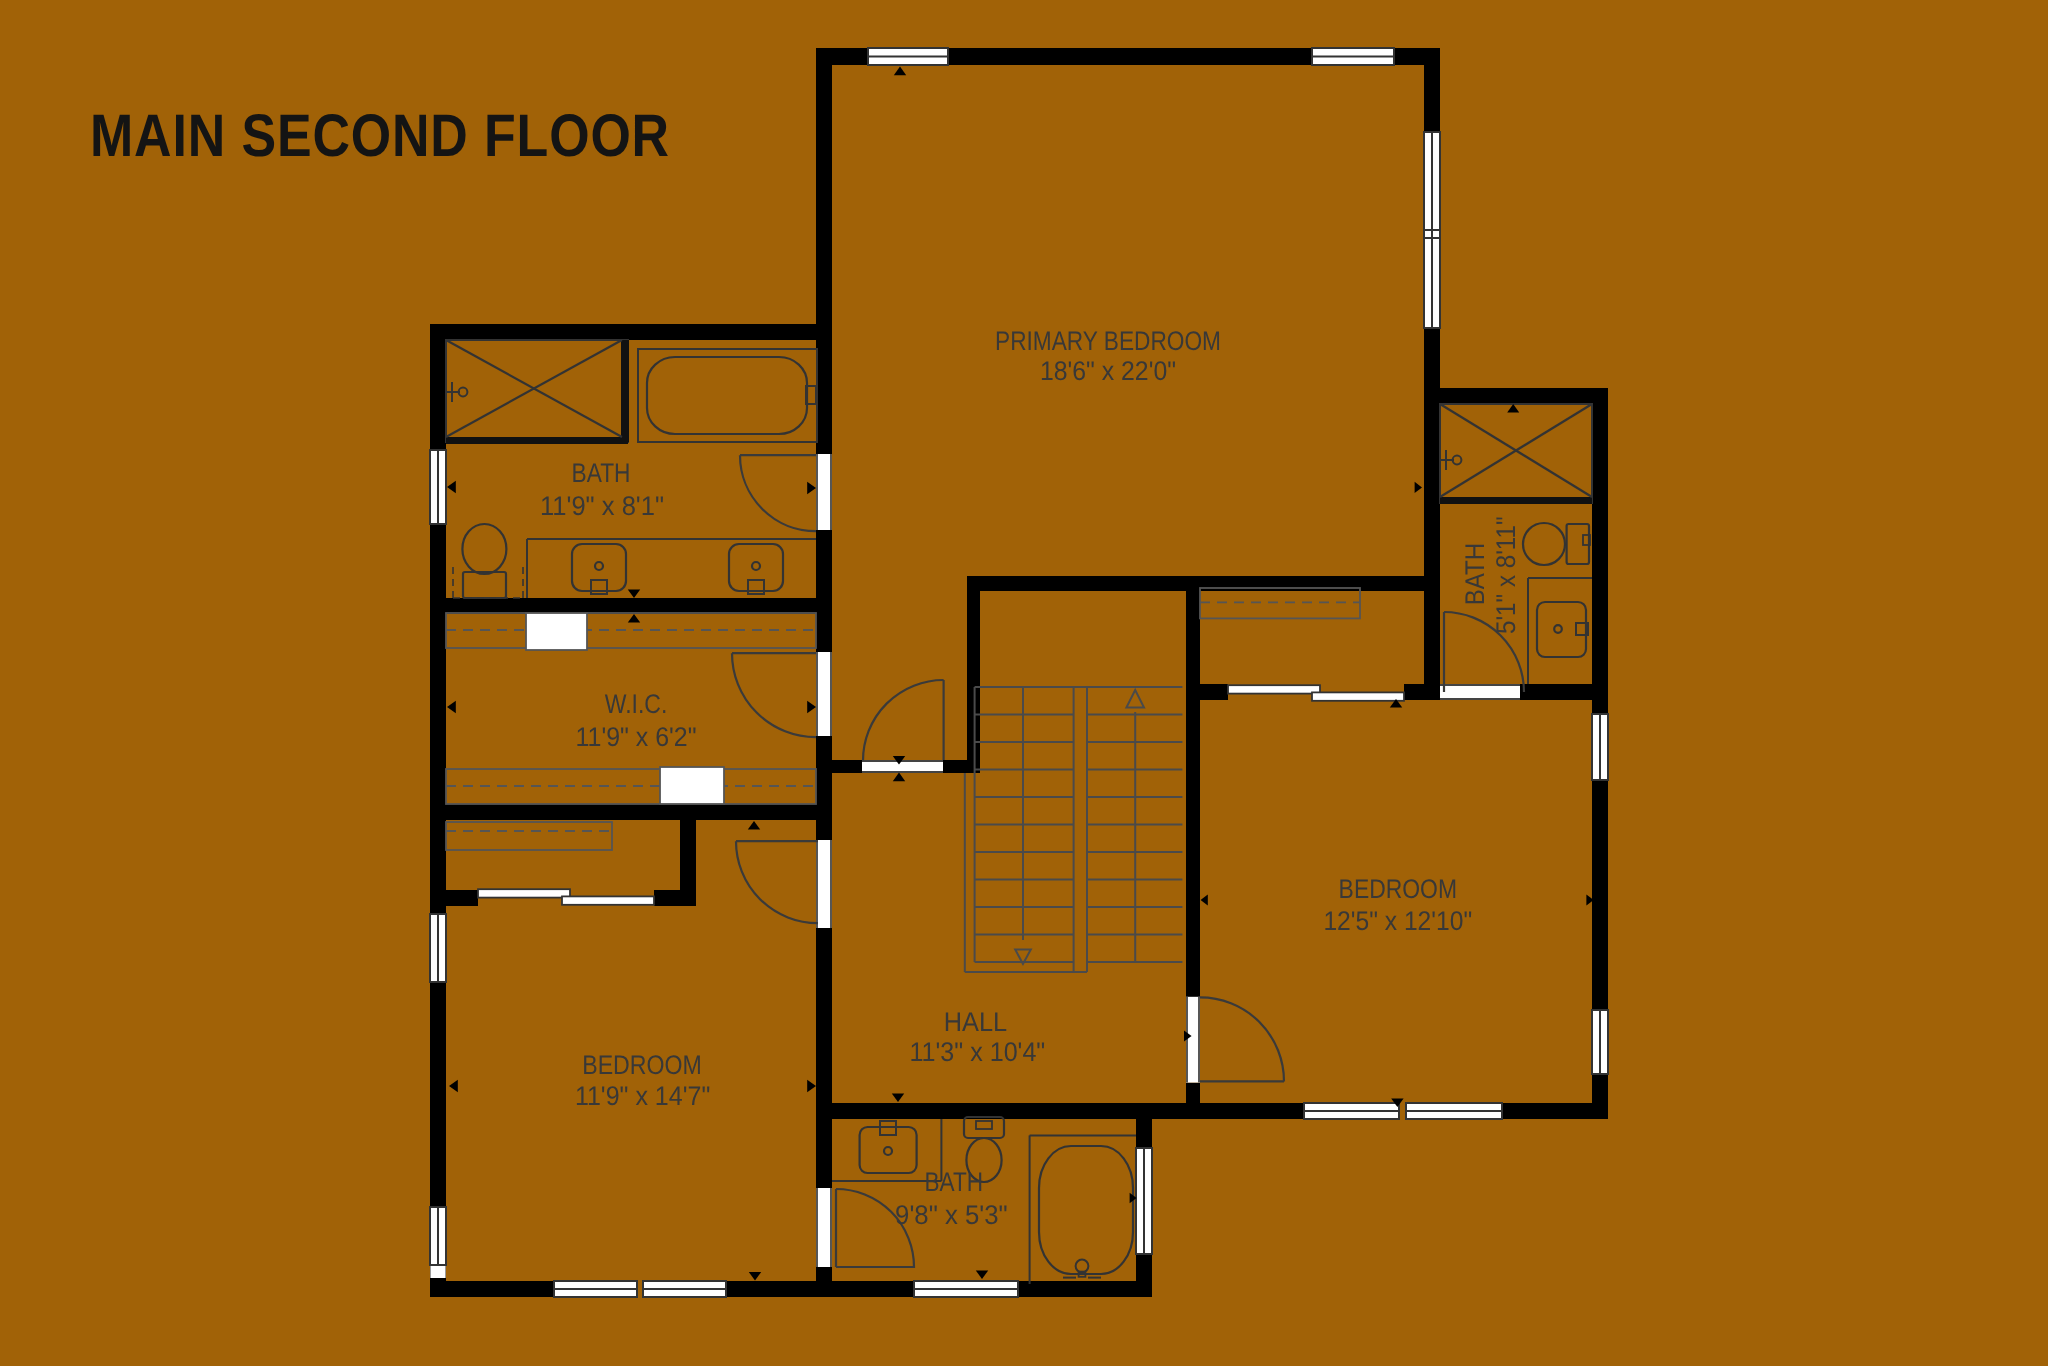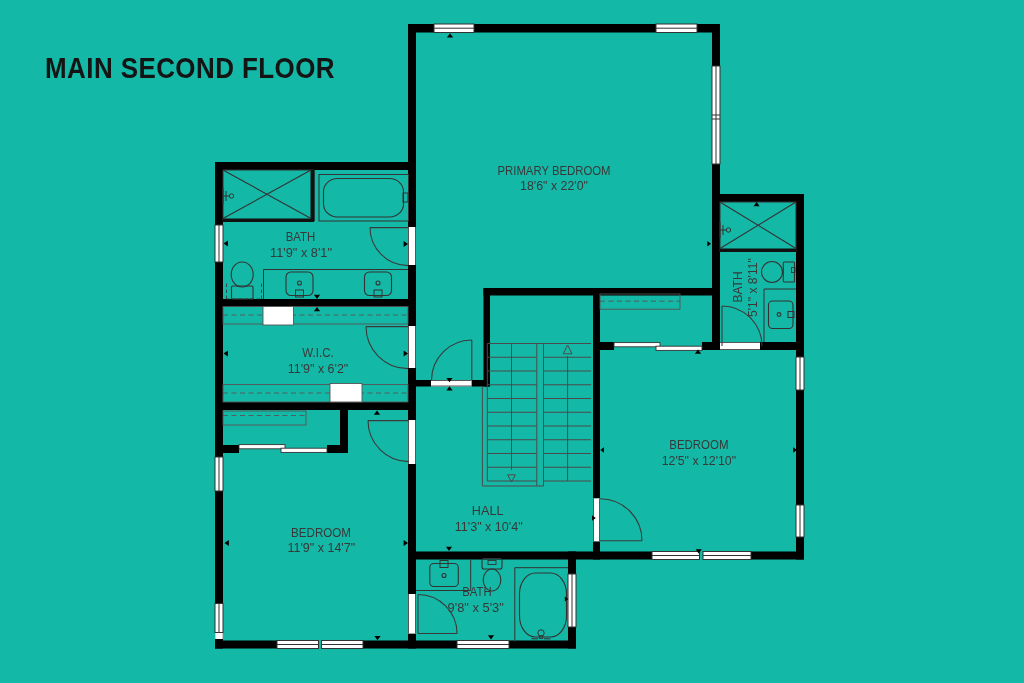--- a/index.html
+++ b/index.html
@@ -1,16 +1,16 @@
 <!DOCTYPE html>
 <html><head>
 <meta charset="utf-8">
 <style>
   html,body{margin:0;padding:0;background:#fff;}
-  .page{position:relative;width:1024px;height:683px;background:#14b8a6;overflow:hidden;}
+  .page{position:relative;width:1024px;height:683px;background:#a16207;overflow:hidden;}
   svg{position:absolute;left:0;top:0;}
   text{font-family:"Liberation Sans",sans-serif;fill:#383838;}
   .lbl{font-size:13.5px;}
   .title{font-family:"Liberation Sans",sans-serif;font-weight:bold;font-size:30px;fill:#141414;letter-spacing:0.5px;}
 </style>
 </head>
 <body>
 <div class="page">
 <svg width="1024" height="683" viewBox="0 0 1024 683">
 

